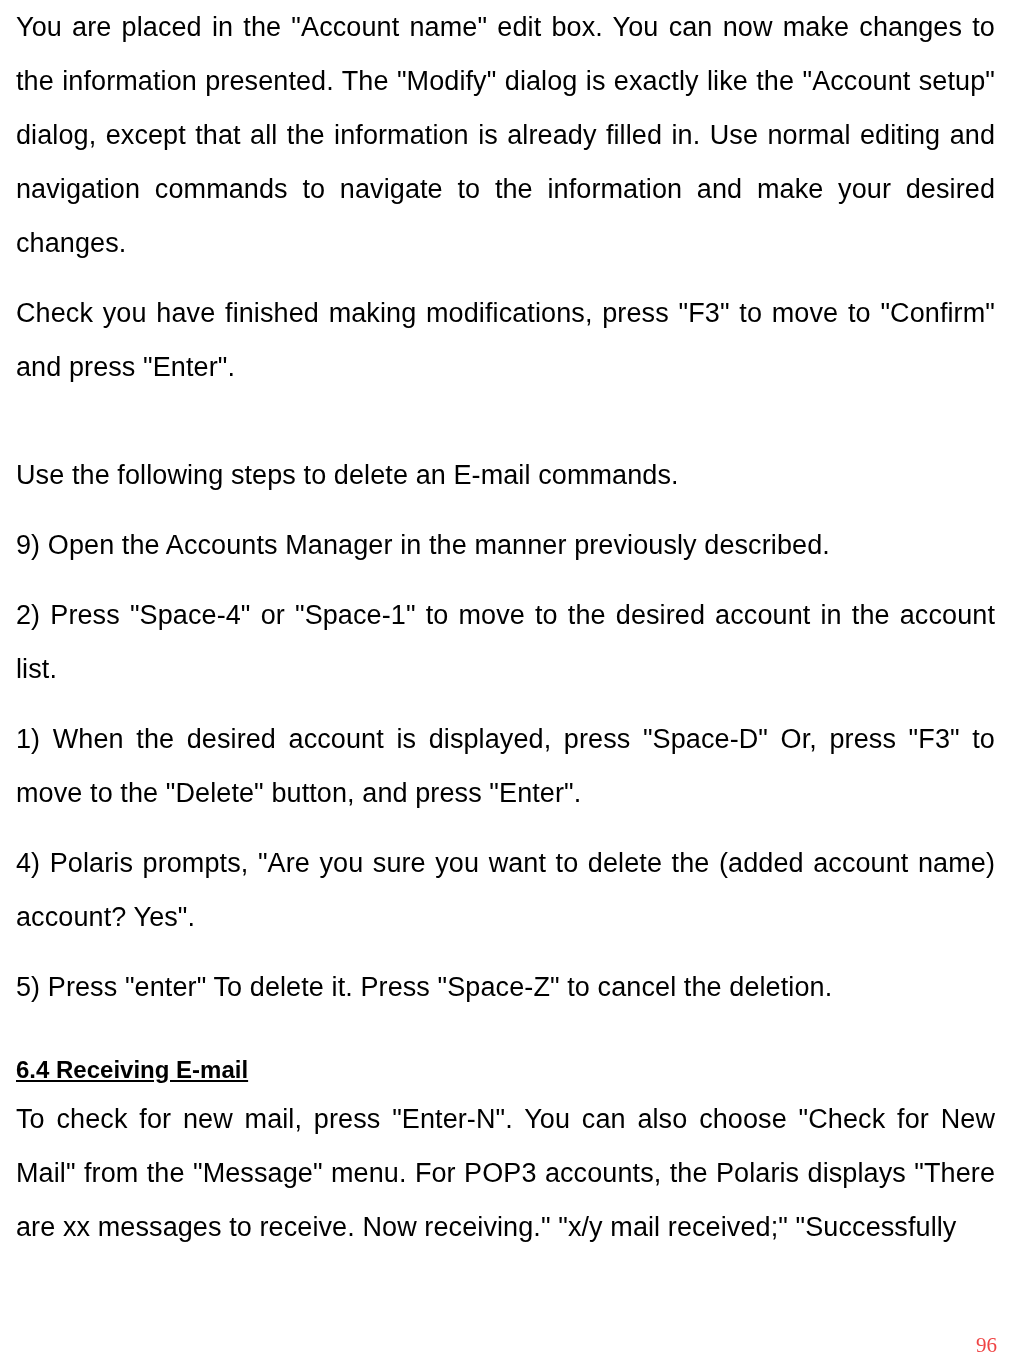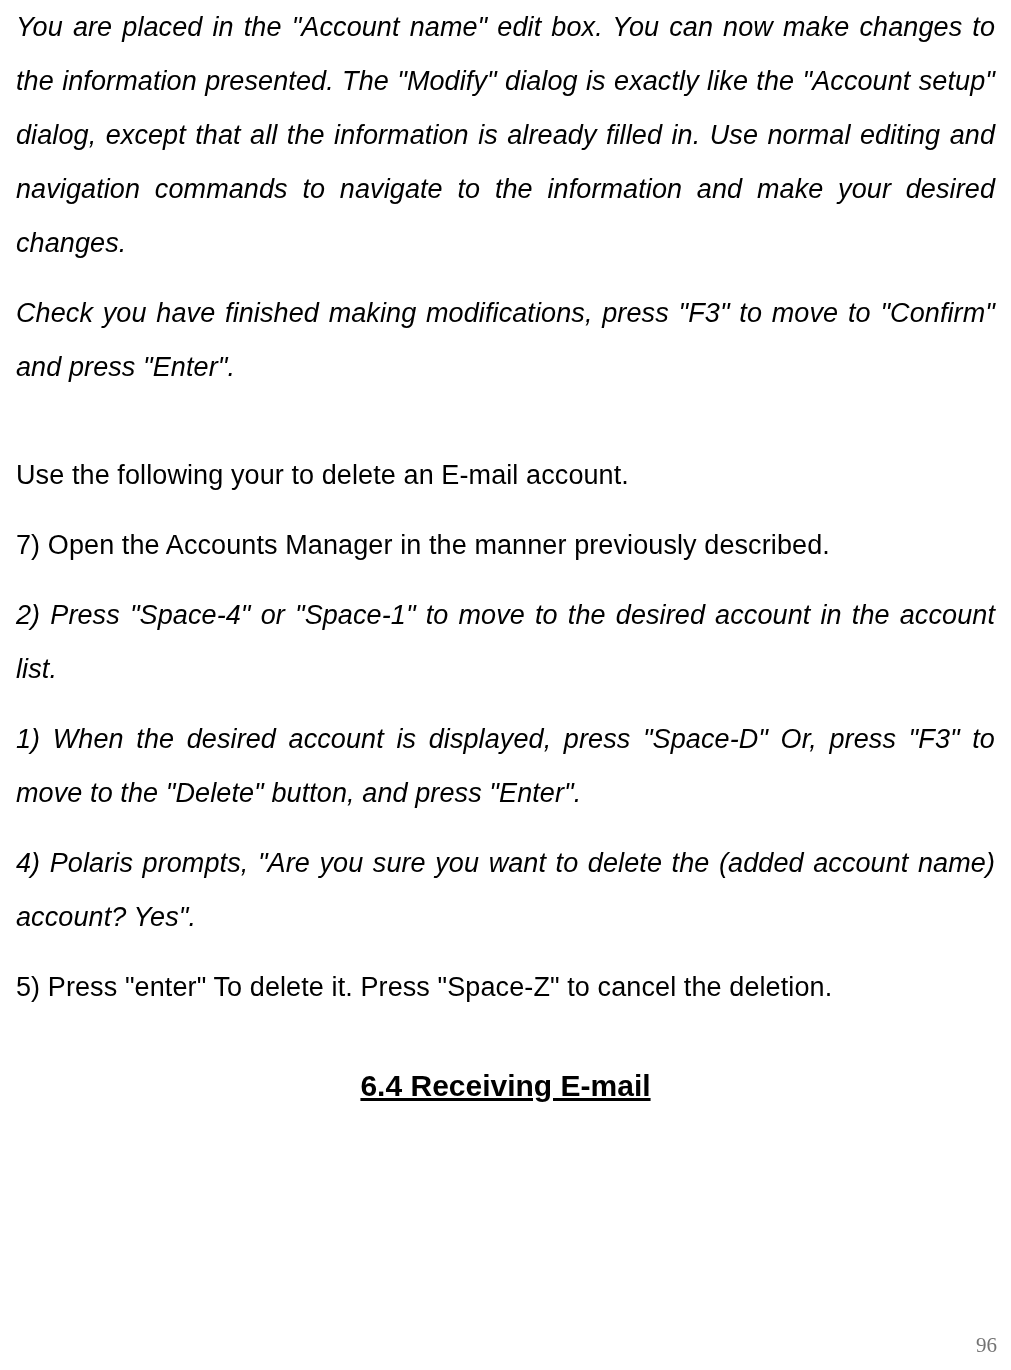--- a/index.html
+++ b/index.html
@@ -20,81 +20,80 @@
   }
   .para {
     font-size: 27px;
     line-height: 54px;
     margin: 0;
     letter-spacing: 0.1px;
   }
   .justify {
     text-align: justify;
     text-justify: inter-word;
-    font-style: italic;
   }
   .spacer-small {
     height: 16px;
   }
   .spacer-med {
     height: 54px;
   }
   .section-heading {
-    font-size: 30px;
+    font-size: 24px;
     font-weight: bold;
     text-decoration: underline;
     line-height: 44px;
-    margin: 16px;
+    margin: 0;
     padding-top: 34px;
     padding-bottom: 0px;
-    text-align: center;
   }
   .page-number {
     position: absolute;
     right: 14px;
     bottom: 12px;
     font-family: "Times New Roman", Times, serif;
     font-size: 21px;
-    color: #737373;
+    color: #ef4444;
     margin-top: 24px;
   }
 </style>
 </head>
 <body>
 
 <div class="page">
 
   <p class="para justify">You are placed in the "Account name" edit box. You can now make changes to the information presented. The "Modify" dialog is exactly like the "Account setup" dialog, except that all the information is already filled in. Use normal editing and navigation commands to navigate to the information and make your desired changes.</p>
 
   <div class="spacer-small"></div>
 
   <p class="para justify">Check you have finished making modifications, press "F3" to move to "Confirm" and press "Enter".</p>
 
   <div class="spacer-med"></div>
 
-  <p class="para">Use the following your to delete an E-mail account.</p>
+  <p class="para">Use the following steps to delete an E-mail commands.</p>
 
   <div class="spacer-small"></div>
 
-  <p class="para">7) Open the Accounts Manager in the manner previously described.</p>
+  <p class="para">9) Open the Accounts Manager in the manner previously described.</p>
 
   <div class="spacer-small"></div>
 
   <p class="para justify">2) Press "Space-4" or "Space-1" to move to the desired account in the account list.</p>
 
   <div class="spacer-small"></div>
 
   <p class="para justify">1) When the desired account is displayed, press "Space-D" Or, press "F3" to move to the "Delete" button, and press "Enter".</p>
 
   <div class="spacer-small"></div>
 
   <p class="para justify">4) Polaris prompts, "Are you sure you want to delete the (added account name) account? Yes".</p>
 
   <div class="spacer-small"></div>
 
   <p class="para">5) Press "enter" To delete it. Press "Space-Z" to cancel the deletion.</p>
 
   <h2 class="section-heading">6.4 Receiving E-mail</h2>
 
+  <p class="para justify">To check for new mail, press "Enter-N". You can also choose "Check for New Mail" from the "Message" menu. For POP3 accounts, the Polaris displays "There are xx messages to receive. Now receiving." "x/y mail received;" "Successfully</p>
 
 </div>
 
 <div class="page-number">96</div>
 
 </body></html>

